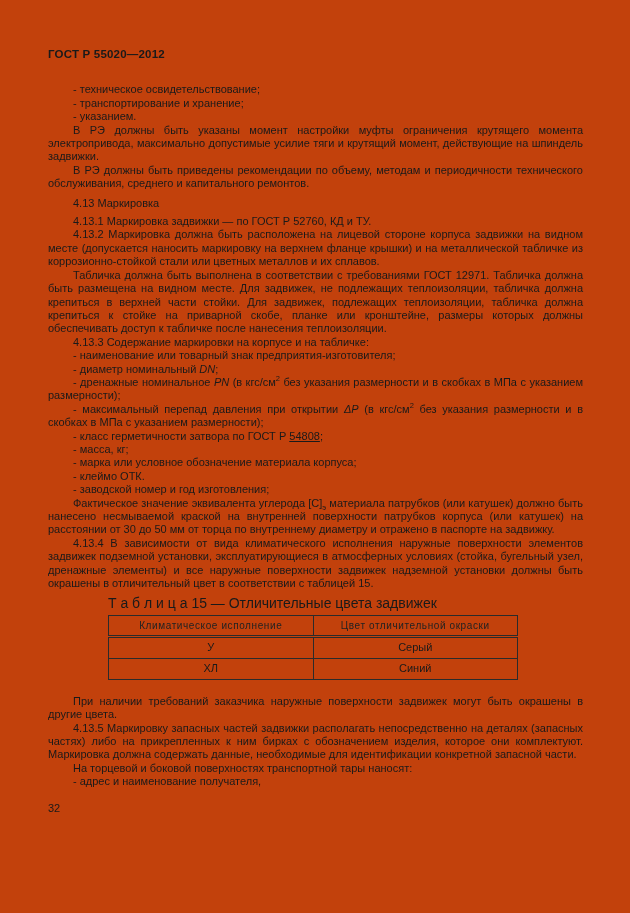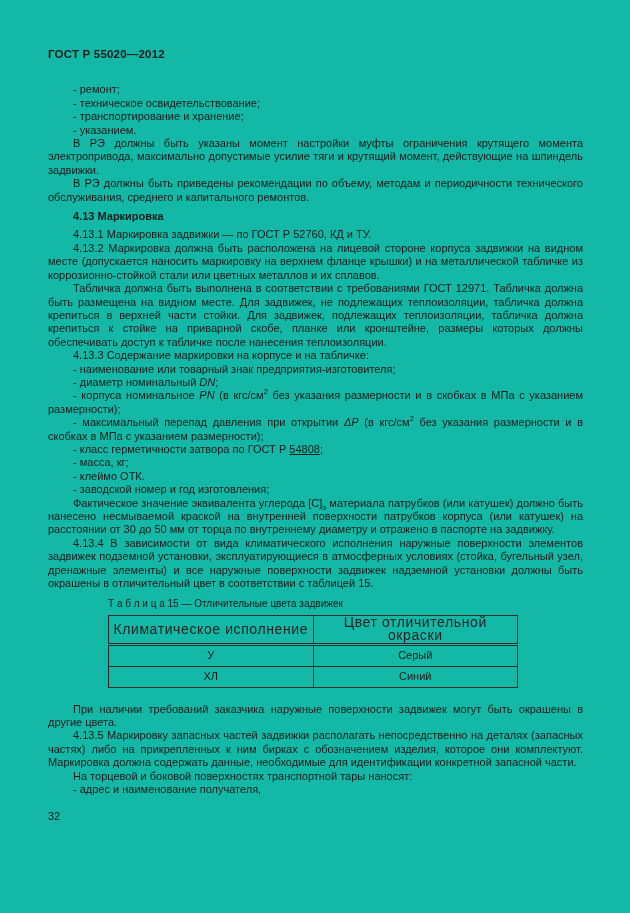--- a/index.html
+++ b/index.html
@@ -14,74 +14,74 @@
   }
   .page {
     box-sizing: border-box;
     width: 630px;
     height: 913px;
     padding: 48px 47px 0 48px;
     font-family: "Liberation Sans", sans-serif;
     font-size: 11px;
     line-height: 13.4px;
     color: #1a1a1a;
-    background: #14b8a6;
+    background: #c2410c;
   }
   .doc-header {
     font-weight: bold;
     font-size: 11.5px;
     letter-spacing: 0.2px;
   }
   .content {
     margin-top: 22px;
     text-align: justify;
   }
   .content p {
     margin: 0;
     text-indent: 25px;
   }
   .sec-heading {
-    font-weight: bold;
+    font-weight: normal;
     margin: 6px 0 5px 0 !important;
   }
   sup {
     font-size: 7.5px;
     line-height: 0;
     vertical-align: super;
   }
   sub {
     font-size: 7.5px;
     line-height: 0;
     vertical-align: sub;
   }
   i { font-style: italic; }
   .uline { text-decoration: underline; }
   .tbl-block {
     margin: 7px 0 0 60px;
     text-align: left;
   }
   .tbl-caption {
-    font-size: 10px;
+    font-size: 14px;
     margin-bottom: 4px;
     white-space: nowrap;
   }
   table.gost {
     border-collapse: collapse;
     width: 410px;
     table-layout: fixed;
   }
   table.gost th, table.gost td {
     border: 1px solid #2b2b2b;
     text-align: center;
     vertical-align: middle;
     padding: 0 4px;
   }
   table.gost th {
     font-weight: normal;
-    font-size: 14px;
+    font-size: 10px;
     letter-spacing: 0.6px;
     color: #222222;
     height: 19px;
     border-bottom: 3px double #2b2b2b;
   }
   table.gost td {
     font-size: 11px;
     height: 20px;
   }
   .after-table {
@@ -95,46 +95,46 @@
 </style>
 </head>
 <body>
 
 <div class="page">
 
   <div class="doc-header">ГОСТ Р 55020—2012</div>
 
   <div class="content">
 
-    <p>- ремонт;</p>
     <p>- техническое освидетельствование;</p>
     <p>- транспортирование и хранение;</p>
     <p>- указанием.</p>
 
     <p>В РЭ должны быть указаны момент настройки муфты ограничения крутящего момента электропривода, максимально допустимые усилие тяги и крутящий момент, действующие на шпиндель задвижки.</p>
     <p>В РЭ должны быть приведены рекомендации по объему, методам и периодичности технического обслуживания, среднего и капитального ремонтов.</p>
 
     <p class="sec-heading">4.13 Маркировка</p>
 
     <p>4.13.1 Маркировка задвижки — по ГОСТ Р 52760, КД и ТУ.</p>
     <p>4.13.2 Маркировка должна быть расположена на лицевой стороне корпуса задвижки на видном месте (допускается наносить маркировку на верхнем фланце крышки) и на металлической табличке из коррозионно-стойкой стали или цветных металлов и их сплавов.</p>
     <p>Табличка должна быть выполнена в соответствии с требованиями ГОСТ 12971. Табличка должна быть размещена на видном месте. Для задвижек, не подлежащих теплоизоляции, табличка должна крепиться в верхней части стойки. Для задвижек, подлежащих теплоизоляции, табличка должна крепиться к стойке на приварной скобе, планке или кронштейне, размеры которых должны обеспечивать доступ к табличке после нанесения теплоизоляции.</p>
     <p>4.13.3 Содержание маркировки на корпусе и на табличке:</p>
 
     <p>- наименование или товарный знак предприятия-изготовителя;</p>
 
     <p><span>- диаметр номинальный </span><i>DN</i><span>;</span></p>
 
-    <p><span>- корпуса номинальное </span><i>PN</i><span> (в кгс/см</span><sup>2</sup><span> без указания размерности  и в скобках в  МПа с указанием размерности);</span></p>
+    <p><span>- дренажные номинальное </span><i>PN</i><span> (в кгс/см</span><sup>2</sup><span> без указания размерности  и в скобках в  МПа с указанием размерности);</span></p>
 
     <p><span>- максимальный перепад давления при открытии </span><i>ΔP</i><span> (в кгс/см</span><sup>2</sup><span> без указания размерности  и в  скобках в МПа с указанием размерности);</span></p>
 
     <p><span>- класс герметичности затвора по ГОСТ Р </span><span class="uline">54808</span><span>;</span></p>
 
     <p>- масса, кг;</p>
+    <p>- марка или условное обозначение материала корпуса;</p>
     <p>- клеймо ОТК.</p>
     <p>- заводской номер и год изготовления;</p>
 
     <p><span>Фактическое значение эквивалента углерода [C]</span><sub>э</sub><span> материала патрубков (или катушек) должно быть нанесено несмываемой краской на внутренней поверхности патрубков корпуса (или катушек) на расстоянии от 30 до  50 мм от торца по внутреннему диаметру и отражено в паспорте на задвижку.</span></p>
 
     <p>4.13.4  В зависимости от вида климатического исполнения наружные поверхности элементов задвижек подземной установки, эксплуатирующиеся в атмосферных условиях (стойка, бугельный узел, дренажные элементы) и все наружные поверхности задвижек надземной установки должны быть окрашены в отличительный цвет в соответствии с таблицей 15.</p>
 
     <div class="tbl-block">
       <div class="tbl-caption">Т а б л и ц а  15 — Отличительные цвета задвижек</div>
       <table class="gost">

